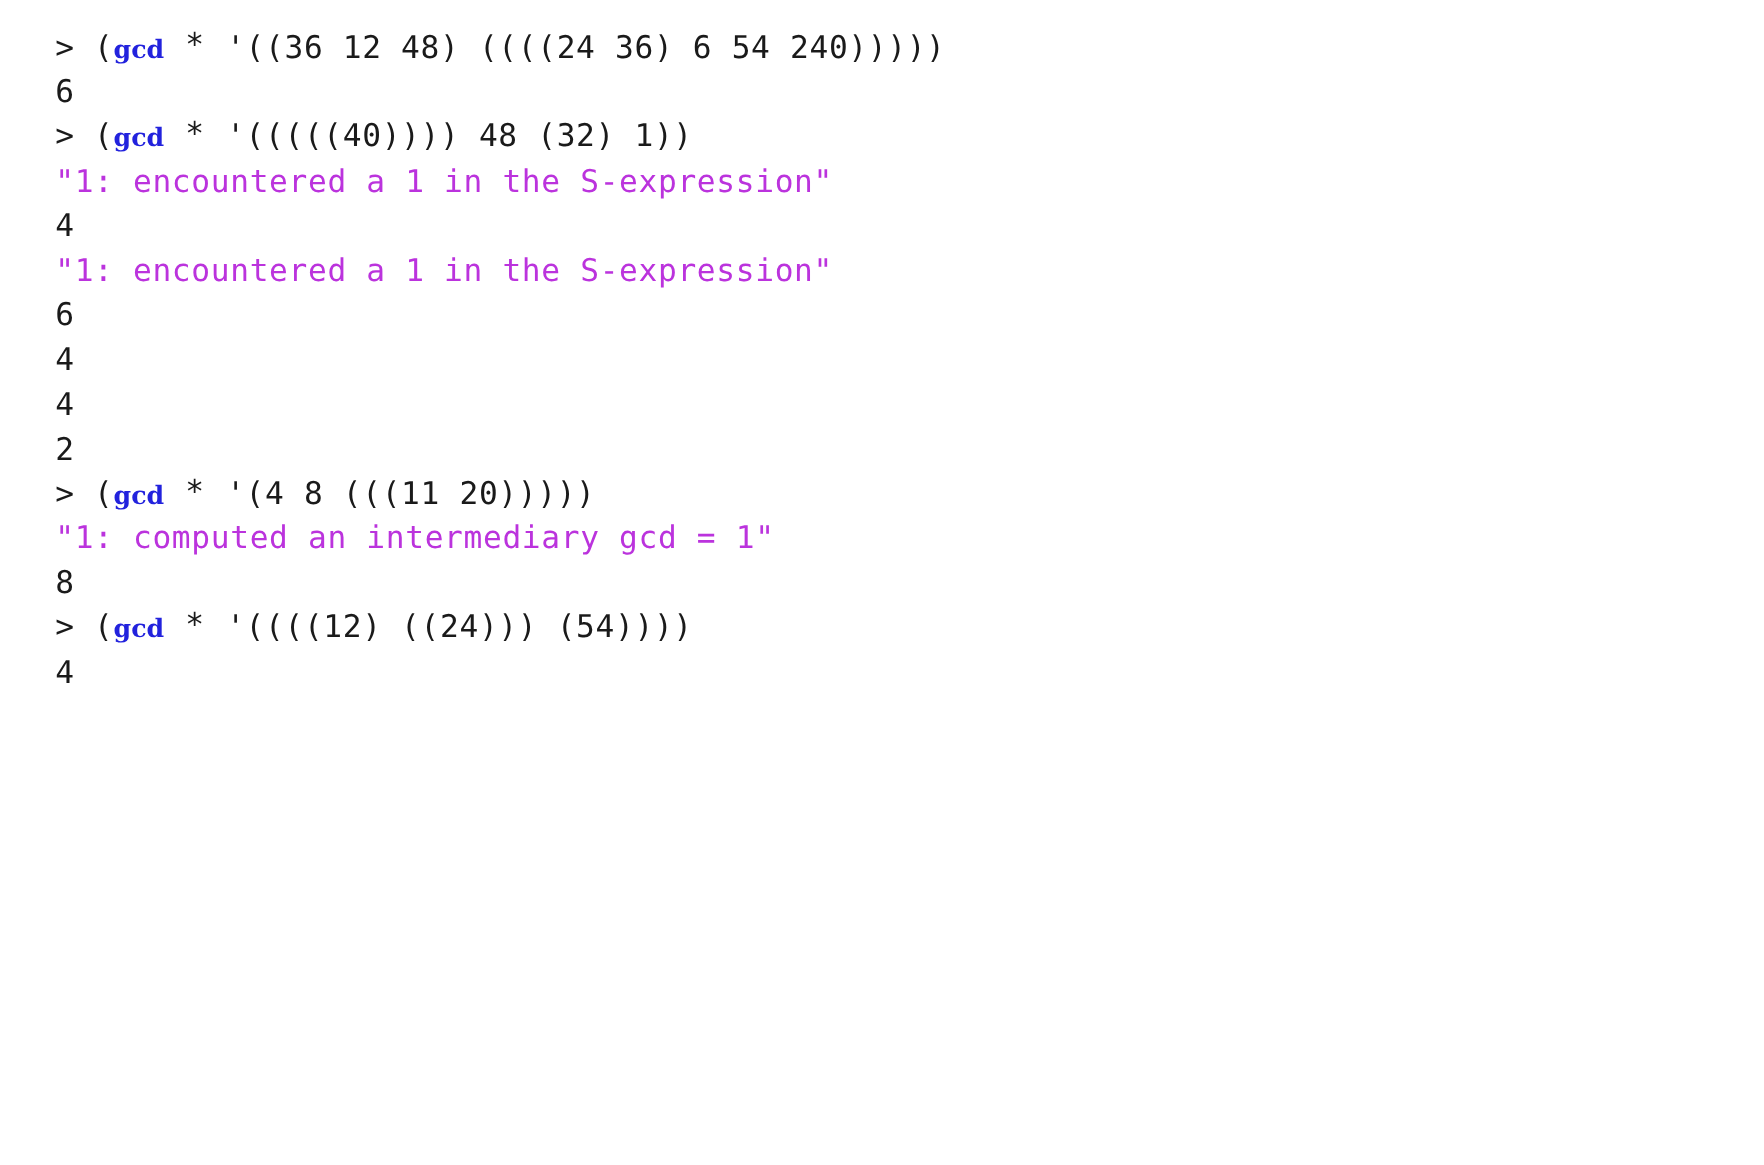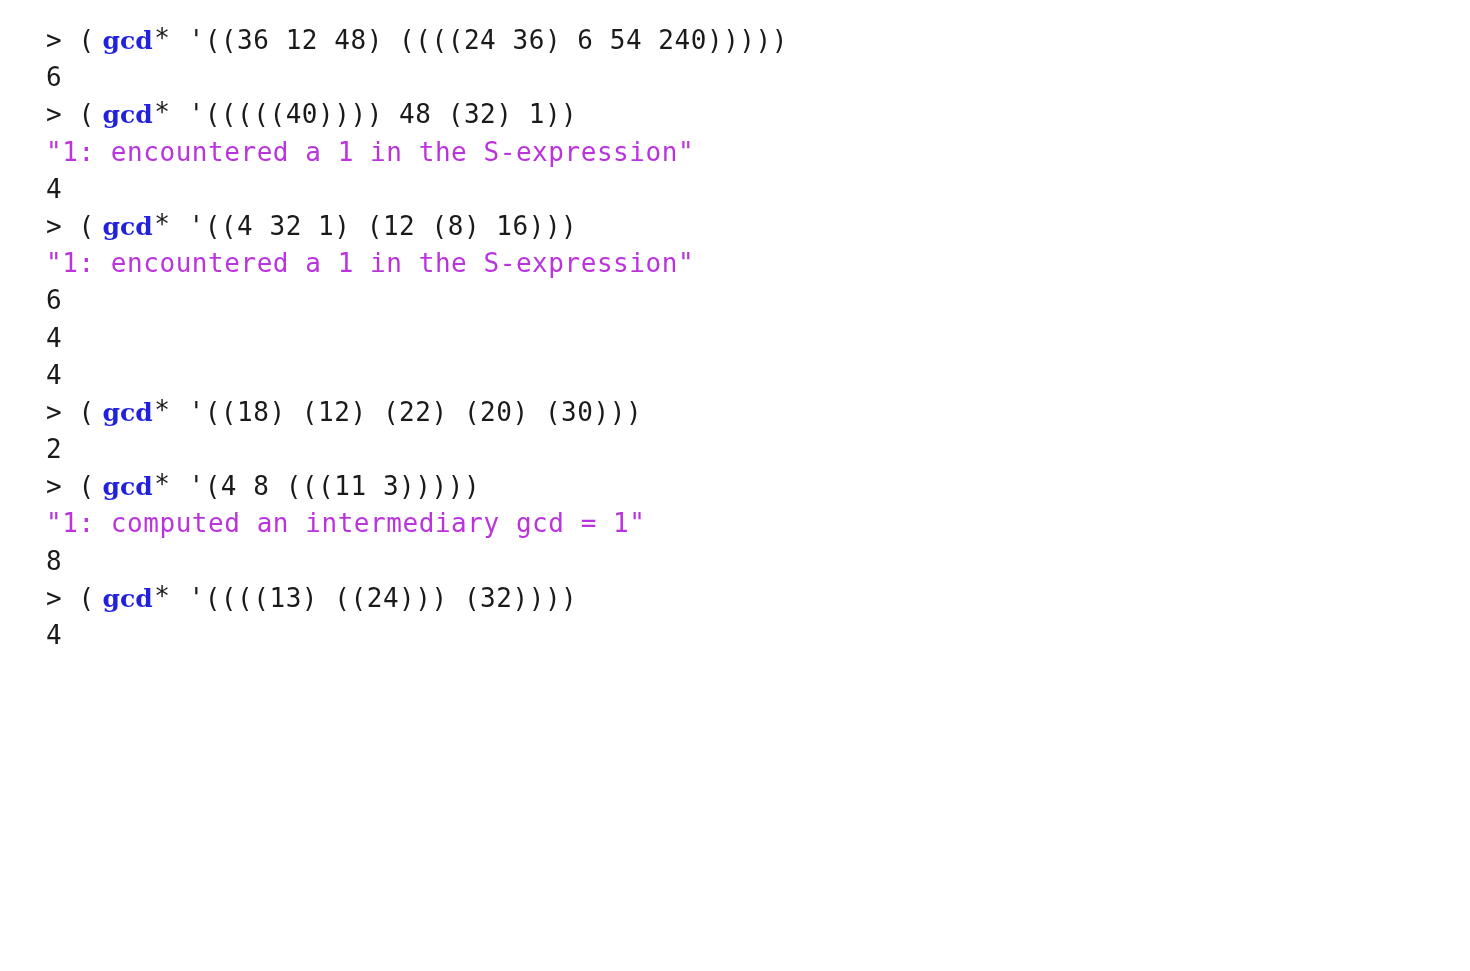--- a/index.html
+++ b/index.html
@@ -34,26 +34,26 @@
   
   .mono {
     font-family: "DejaVu Sans Mono", "Liberation Mono", monospace;
     font-size: 26px;
   }
 
   
   .gcd {
     font-family: "DejaVu Serif", "Liberation Serif", serif;
     font-weight: bold;
-    font-size: 25px;
+    font-size: 21px;
     color: #2222dd;
     letter-spacing: 0;
     display: inline-block;
     width: 58px;
-    text-align: right;
+    text-align: left;
   }
 
   
   .star {
     font-family: "DejaVu Sans Mono", "Liberation Mono", monospace;
     font-size: 26px;
     display: inline-block;
     width: 19.6px;
     text-align: center;
     position: relative;
@@ -75,25 +75,23 @@
 </style>
 </head>
 <body>
 
 <div id="transcript">
     <div class="line black"><span class="mono">&gt; </span><span class="mono">(</span><span class="gcd">gcd</span><span class="star">*</span><span class="mono"> '((36 12 48) ((((24 36) 6 54 240)))))</span></div>
     <div class="line black"><span class="mono">6</span></div>
     <div class="line black"><span class="mono">&gt; </span><span class="mono">(</span><span class="gcd">gcd</span><span class="star">*</span><span class="mono"> '(((((40)))) 48 (32) 1))</span></div>
     <div class="line magenta"><span class="mono">"1: encountered a 1 in the S-expression"</span></div>
     <div class="line black"><span class="mono">4</span></div>
-    <div class="line black"><span class="mono">&gt; </span><span class="mono">(</span><span class="gcd">gcd</span><span class="star">*</span><span class="mono"> '((4 32 1) (12 (8) 16)))</span></div>
     <div class="line magenta"><span class="mono">"1: encountered a 1 in the S-expression"</span></div>
     <div class="line black"><span class="mono">6</span></div>
     <div class="line black"><span class="mono">4</span></div>
     <div class="line black"><span class="mono">4</span></div>
-    <div class="line black"><span class="mono">&gt; </span><span class="mono">(</span><span class="gcd">gcd</span><span class="star">*</span><span class="mono"> '((18) (12) (22) (20) (30)))</span></div>
     <div class="line black"><span class="mono">2</span></div>
-    <div class="line black"><span class="mono">&gt; </span><span class="mono">(</span><span class="gcd">gcd</span><span class="star">*</span><span class="mono"> '(4 8 (((11 3)))))</span></div>
+    <div class="line black"><span class="mono">&gt; </span><span class="mono">(</span><span class="gcd">gcd</span><span class="star">*</span><span class="mono"> '(4 8 (((11 20)))))</span></div>
     <div class="line magenta"><span class="mono">"1: computed an intermediary gcd = 1"</span></div>
     <div class="line black"><span class="mono">8</span></div>
-    <div class="line black"><span class="mono">&gt; </span><span class="mono">(</span><span class="gcd">gcd</span><span class="star">*</span><span class="mono"> '((((13) ((24))) (32))))</span></div>
+    <div class="line black"><span class="mono">&gt; </span><span class="mono">(</span><span class="gcd">gcd</span><span class="star">*</span><span class="mono"> '((((12) ((24))) (54))))</span></div>
     <div class="line black"><span class="mono">4</span></div>
   </div>
 
 </body></html>

